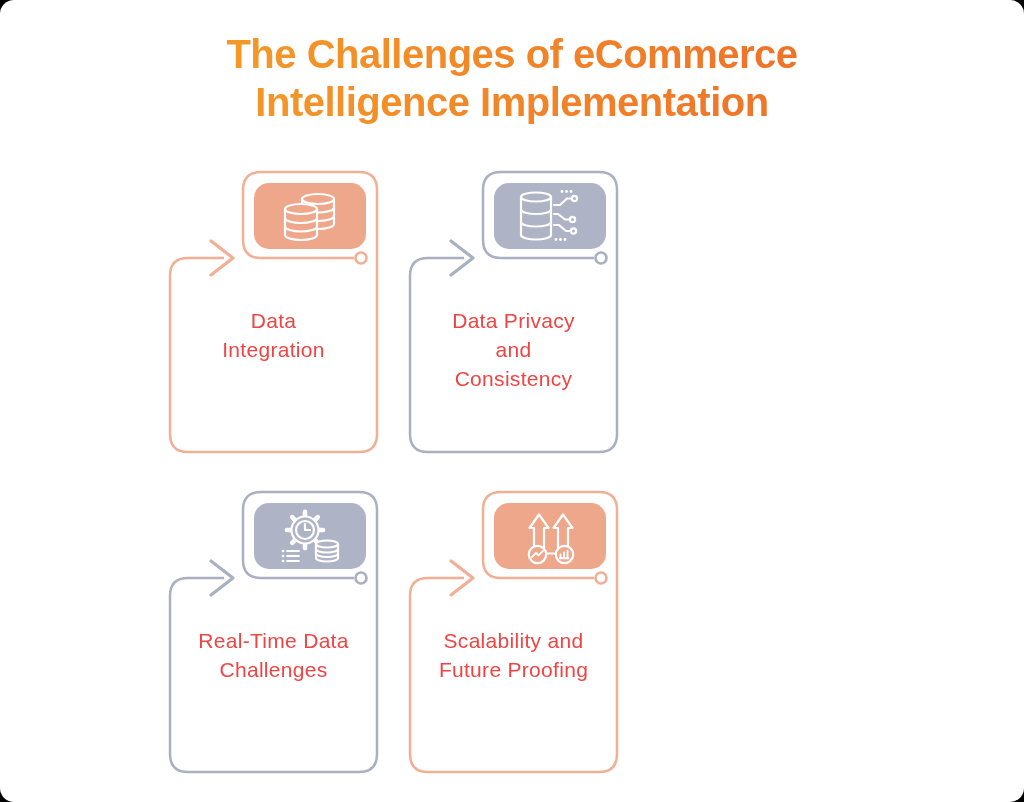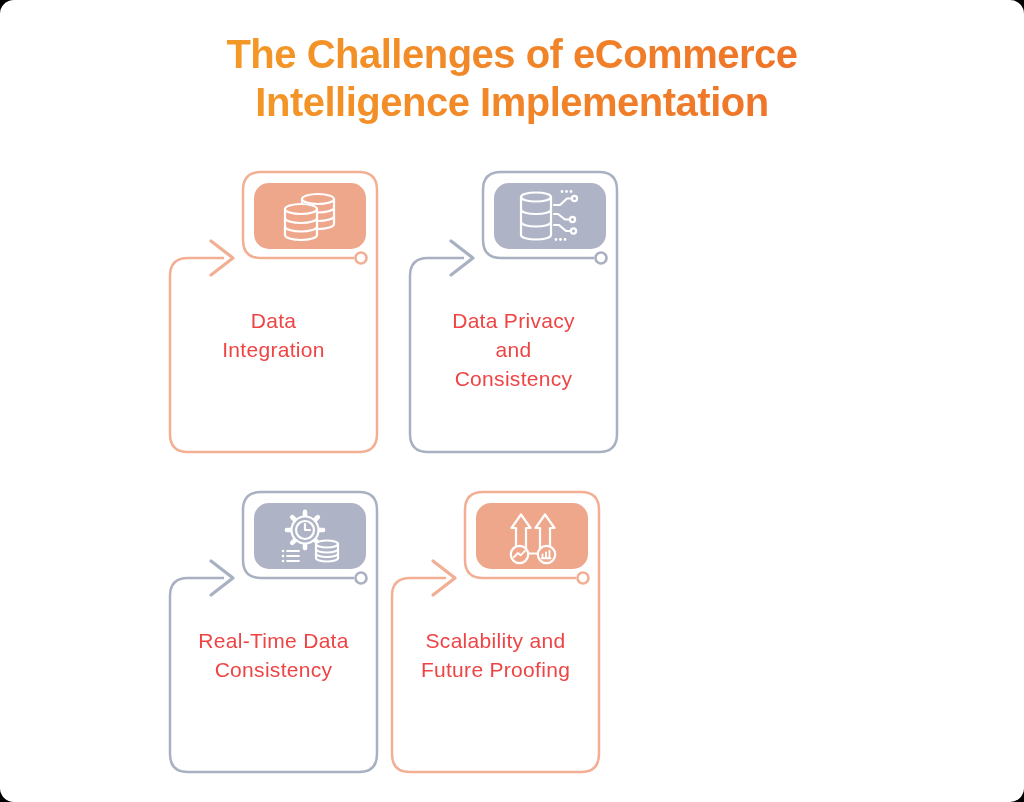--- a/index.html
+++ b/index.html
@@ -134,24 +134,24 @@
         <path d="M46 36 V50 A11 3.5 0 0 0 68 50 V36"></path>
         <path d="M46 41 A11 3.5 0 0 0 68 41"></path>
         <path d="M46 45.5 A11 3.5 0 0 0 68 45.5"></path>
         <path d="M17 43 H29 M17 48 H29 M17 53 H29" stroke-width="1.8"></path>
         <circle class="dot" cx="13" cy="43" r="1.3"></circle>
         <circle class="dot" cx="13" cy="48" r="1.3"></circle>
         <circle class="dot" cx="13" cy="53" r="1.3"></circle>
       </g>
     </svg>
     <div class="card-label">Real-Time Data
-Consistency</div>
+Challenges</div>
   </div>
 
-  <div class="cell orange" style="left:378px;top:488px">
+  <div class="cell orange" style="left:396px;top:488px">
     <svg viewBox="0 0 236 300">
       <path class="outline" d="M68 90 H32 Q14 90 14 108 V266 Q14 284 32 284 H203 Q221 284 221 266 V22 Q221 4 203 4 H105 Q87 4 87 22 V72 Q87 90 105 90 H198"></path>
       <path class="chev" d="M55 73 L77 90 L55 107"></path>
       <rect class="badge" x="98" y="15" width="112" height="66" rx="15"></rect>
       <circle class="ring" cx="205" cy="90" r="5.5"></circle>
       <g class="ic" transform="translate(114,20)">
         <path d="M24 42 V20 H19.5 L29 6.5 L38.5 20 H34 V42"></path>
         <path d="M48 42 V20 H43.5 L53 6.5 L62.5 20 H58 V42"></path>
         <path d="M33 45.5 H49"></path>
         <circle class="fl" cx="27.5" cy="46.5" r="8.7"></circle>

